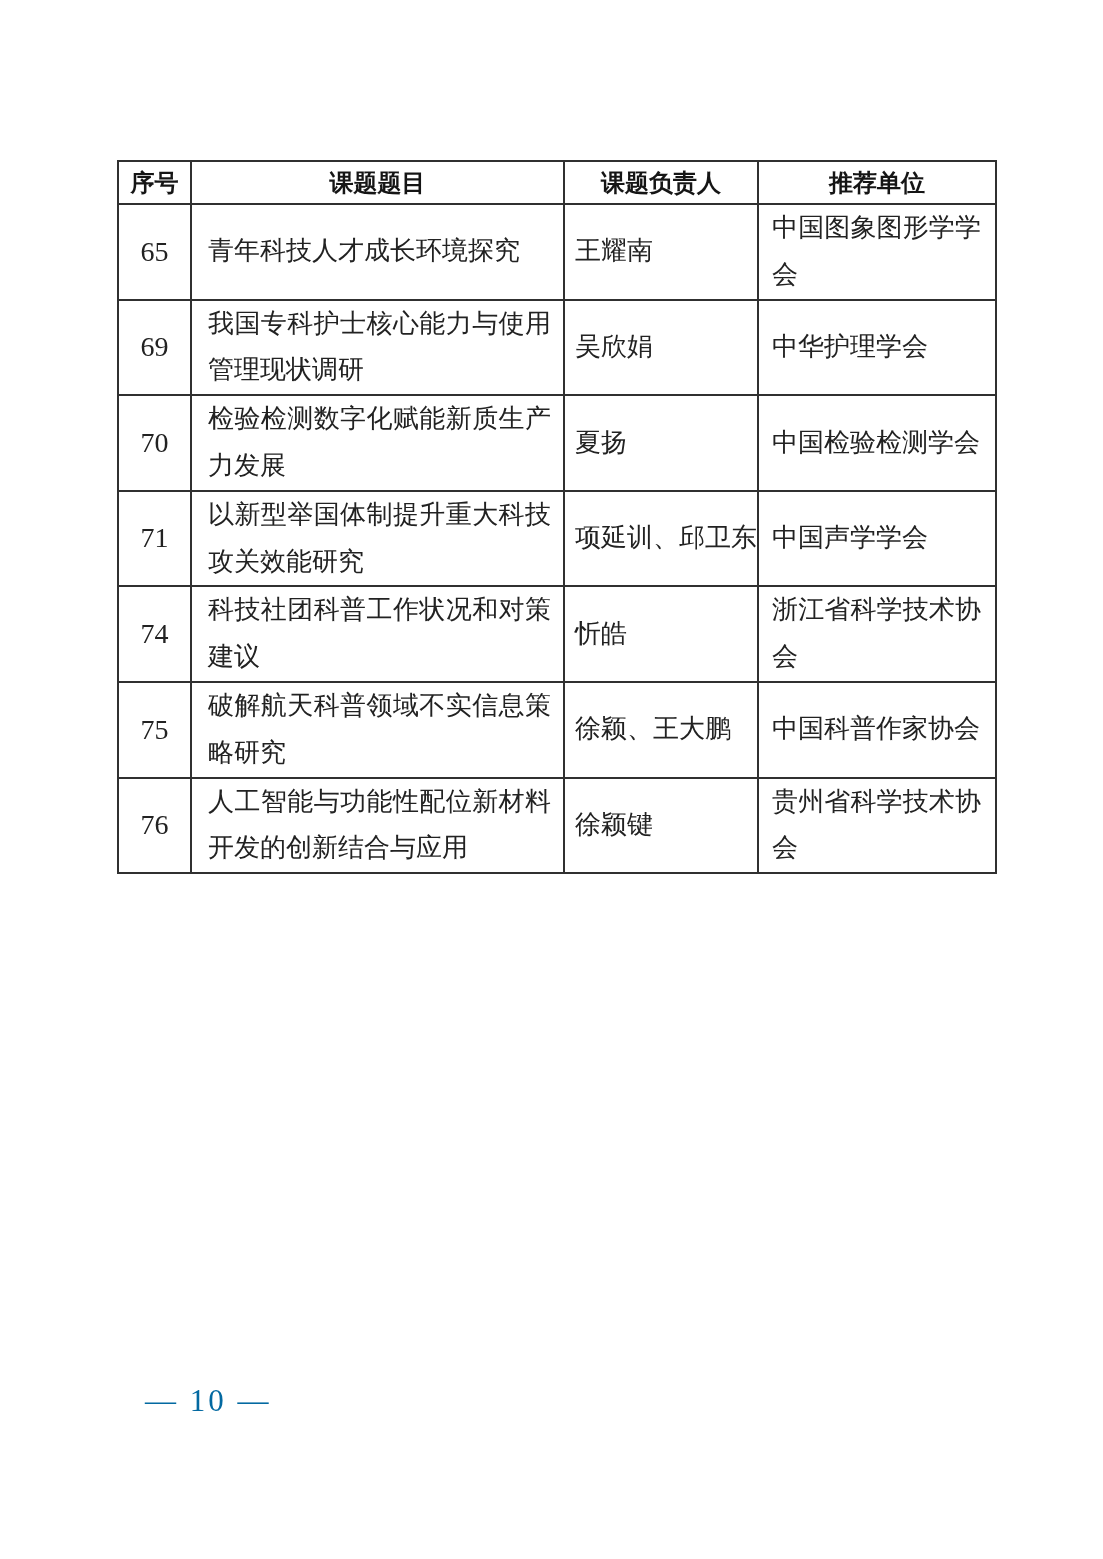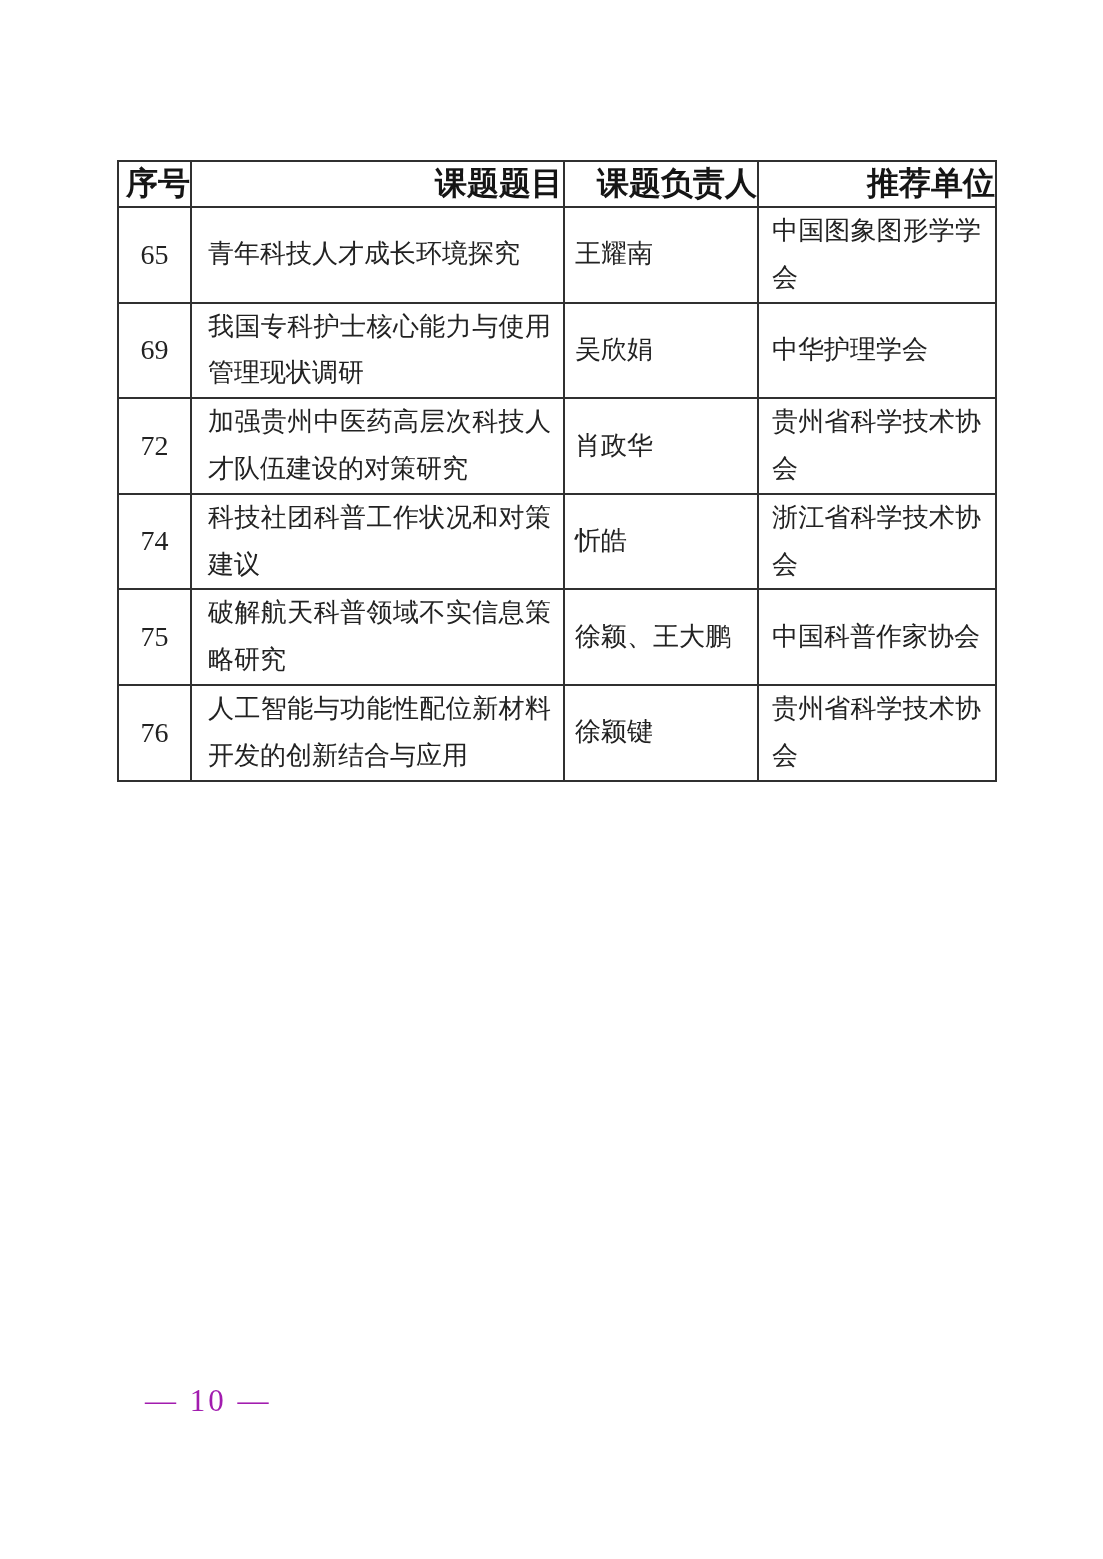--- a/index.html
+++ b/index.html
@@ -27,22 +27,22 @@
   .doc-table th, .doc-table td {
     border: 2px solid #303030;
     overflow: hidden;
     vertical-align: middle;
   }
   .doc-table th {
     height: 41px;
     padding: 0;
     font-family: "Liberation Sans", "DejaVu Sans", sans-serif;
     font-weight: 700;
-    font-size: 32px;
-    text-align: right;
+    font-size: 24px;
+    text-align: center;
     color: #151515;
   }
   .doc-table td {
     height: 93px;
     font-size: 26px;
     line-height: 1.8;
     color: #222222;
   }
   td.no {
     text-align: center;
@@ -64,21 +64,21 @@
     text-align: justify;
     text-justify: inter-ideograph;
     padding: 0 14px 0 13px;
   }
   .footer {
     position: absolute;
     left: 145px;
     top: 1383px;
     font-size: 31px;
     letter-spacing: 3px;
-    color: #a21caf;
+    color: #0369a1;
     font-family: "Liberation Serif", "DejaVu Serif", serif;
   }
 </style>
 </head>
 <body>
 
 <div class="page">
 
   <table class="doc-table">
     <colgroup>
@@ -102,24 +102,30 @@
           <td class="lead">王耀南</td>
           <td class="unit">中国图象图形学学会</td>
         </tr>
         <tr>
           <td class="no">69</td>
           <td class="title">我国专科护士核心能力与使用管理现状调研</td>
           <td class="lead">吴欣娟</td>
           <td class="unit">中华护理学会</td>
         </tr>
         <tr>
-          <td class="no">72</td>
-          <td class="title">加强贵州中医药高层次科技人才队伍建设的对策研究</td>
-          <td class="lead">肖政华</td>
-          <td class="unit">贵州省科学技术协会</td>
+          <td class="no">70</td>
+          <td class="title">检验检测数字化赋能新质生产力发展</td>
+          <td class="lead">夏扬</td>
+          <td class="unit">中国检验检测学会</td>
+        </tr>
+        <tr>
+          <td class="no">71</td>
+          <td class="title">以新型举国体制提升重大科技攻关效能研究</td>
+          <td class="lead">项延训、邱卫东</td>
+          <td class="unit">中国声学学会</td>
         </tr>
         <tr>
           <td class="no">74</td>
           <td class="title">科技社团科普工作状况和对策建议</td>
           <td class="lead">忻皓</td>
           <td class="unit">浙江省科学技术协会</td>
         </tr>
         <tr>
           <td class="no">75</td>
           <td class="title">破解航天科普领域不实信息策略研究</td>

